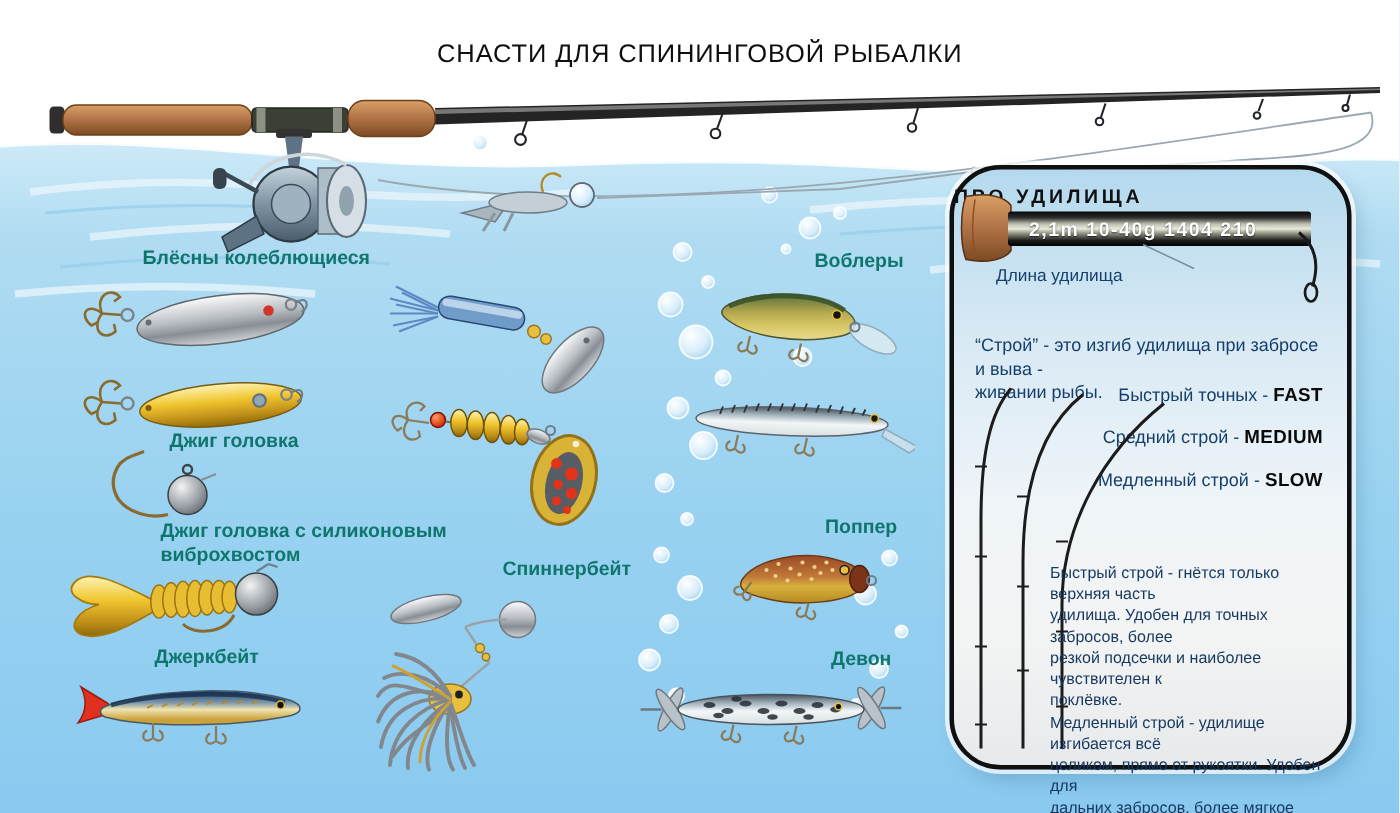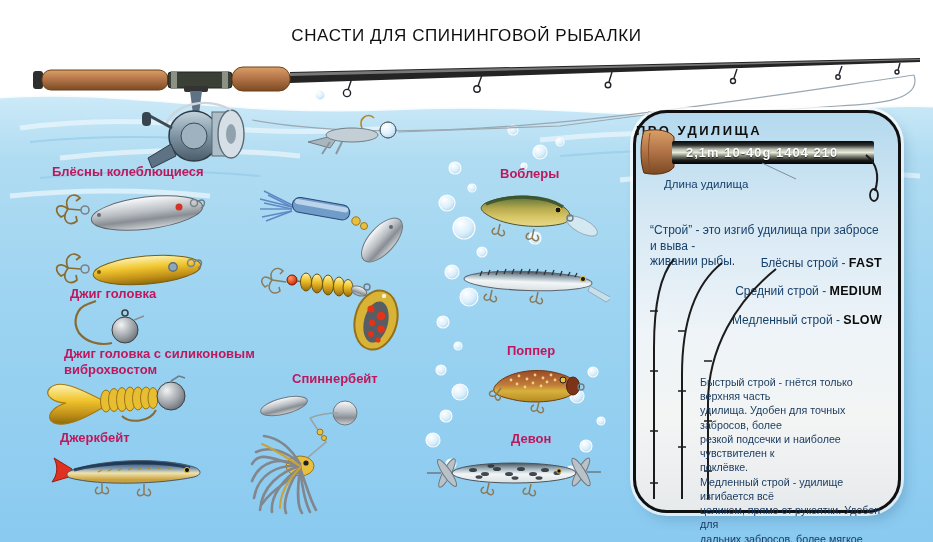--- a/index.html
+++ b/index.html
@@ -1,21 +1,21 @@
 <!DOCTYPE html>
 <html><head>
 <meta charset="utf-8">
 <style>
   html,body{margin:0;padding:0;background:#dfeef7;}
   #stage{position:relative;width:933px;height:542px;overflow:hidden;background:#fff;
          font-family:"Liberation Sans",sans-serif;}
   .abs{position:absolute;}
   #title{left:0;right:0;top:26px;text-align:center;font-size:17px;font-weight:normal;
          letter-spacing:.6px;color:#0e0e0e;}
-  .label{font-size:13px;font-weight:bold;color:#be185d;line-height:1.25;}
+  .label{font-size:13px;font-weight:bold;color:#0f766e;line-height:1.25;margin-left:43px;}
   
   #panel{left:633px;top:110px;width:262px;height:397px;border:3px solid #101010;border-radius:34px;
          background:linear-gradient(180deg,#b4d9ee 0%,#d8e9f4 28%,#eef4f8 55%,#f3f4f4 78%,#e7eaec 100%);
          box-shadow:0 0 0 3px rgba(255,255,255,.75),5px 7px 12px rgba(40,90,130,.25);}
   #panel-title{left:0;right:0;top:10px;text-align:left;font-size:13px;font-weight:bold;
                letter-spacing:2.5px;color:#101010;}
   #rod-bar{left:36px;top:28px;width:202px;height:23px;border-radius:2px;
            background:linear-gradient(180deg,#070707 0%,#2e2e2e 18%,#b9bead 36%,#e9ebdd 50%,#8d9180 64%,#1c1c1c 84%,#000 100%);
            color:#fff;font-size:13px;font-weight:bold;letter-spacing:1px;line-height:23px;
            padding-left:14px;box-sizing:border-box;white-space:nowrap;overflow:hidden;
@@ -474,21 +474,21 @@
       <ellipse cx="12" cy="42" rx="4" ry="6" fill="none" stroke="#1a1a1a" stroke-width="1.8"></ellipse>
     </svg>
     <svg class="abs" width="40" height="20" style="left:122px;top:48px">
       <path d="M38,18 L4,2" stroke="#7b8ea0" stroke-width="1"></path>
     </svg>
 
     <div id="length-label" class="abs panel-note">Длина удилища</div>
     <div id="action-note" class="abs panel-note">“Строй” - это изгиб удилища при забросе и выва -
 живании рыбы.</div>
 
-    <div class="action-row" style="top:143px"><span>Блёсны строй - </span> <b>FAST</b></div>
+    <div class="action-row" style="top:143px"><span>Быстрый точных - </span> <b>FAST</b></div>
     <div class="action-row" style="top:171px"><span>Средний строй - </span> <b>MEDIUM</b></div>
     <div class="action-row" style="top:200px"><span>Медленный строй - </span> <b>SLOW</b></div>
 
     <svg class="abs" width="170" height="252" style="left:6px;top:138px">
       <g fill="none" stroke="#1c1c1c" stroke-width="2">
         <path d="M12,248 L12,96 C12,52 18,24 32,8"></path>
         <path d="M40,248 L40,124 C40,72 52,34 80,12"></path>
         <path d="M66,248 L66,152 C66,98 94,50 134,18"></path>
       </g>
       <g stroke="#1c1c1c" stroke-width="1.3">

